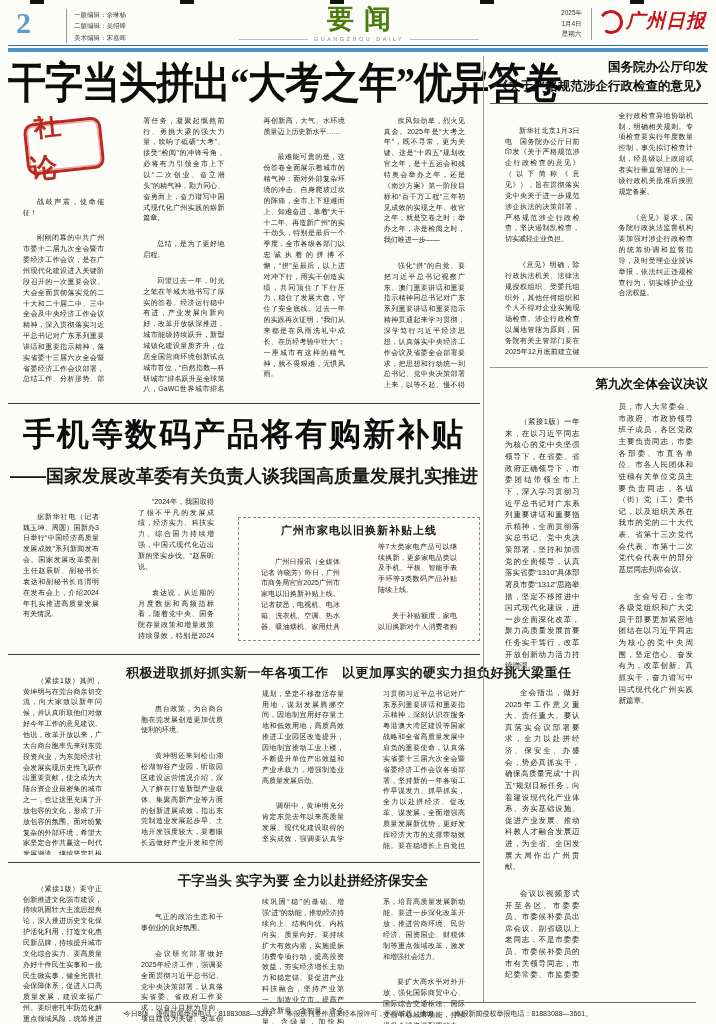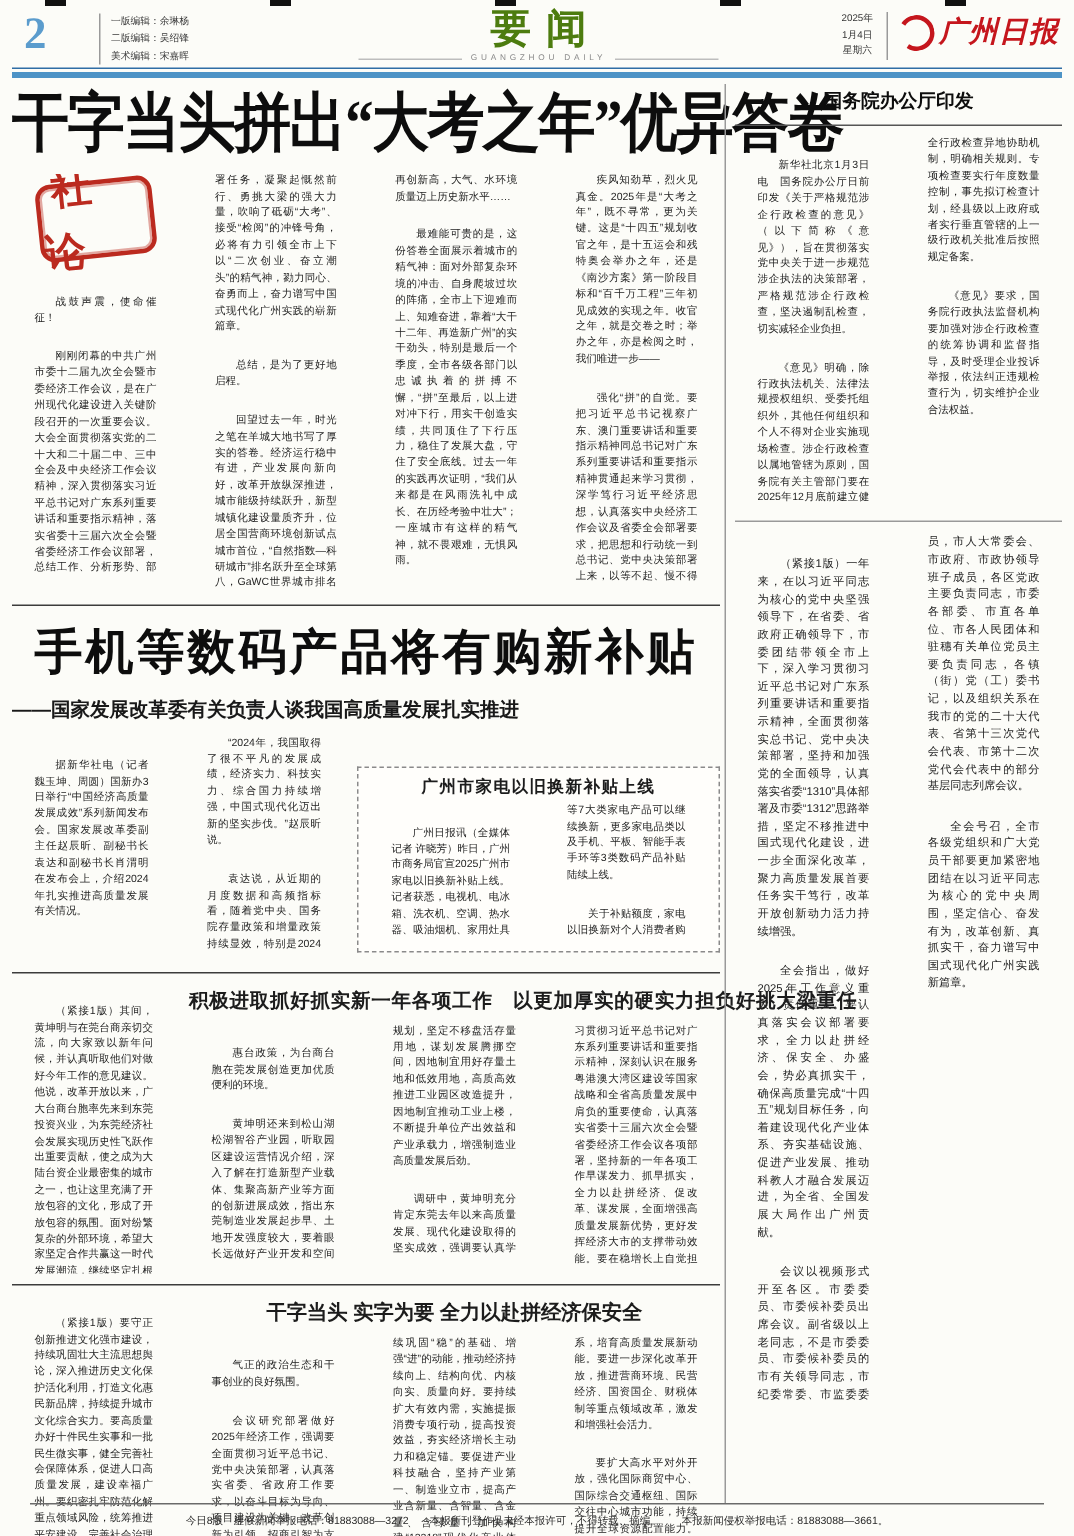--- a/index.html
+++ b/index.html
@@ -26,39 +26,39 @@
   .bt p{text-indent:2em;margin:15px}
   
   .left{position:absolute;left:8px;top:56px;width:472px}
   .ed-head{font-family:"Liberation Serif",serif;font-weight:900;font-size:38px;line-height:1.1;letter-spacing:-1px;text-align:center;white-space:nowrap;transform:scaleY(1.12);transform-origin:top;color:#0d0d0d;margin:4px 0 14px}
   .ed-cols{column-count:4;column-gap:9px;column-fill:auto;height:280px;overflow:hidden}
   .stamp-wrap{break-inside:avoid;padding:4px 2px 10px}
   .stamp{width:78px;height:52px;margin:0 auto;border:3.5px solid #bb2a1f;border-radius:10px;box-shadow:inset 0 0 0 1.5px rgba(187,42,31,.4);display:flex;align-items:center;justify-content:center;color:#bb2a1f;font-family:"Liberation Serif",serif;font-weight:900;font-size:27px;letter-spacing:8px;text-indent:8px;transform:rotate(-6deg)}
   .hline{border-top:1px solid #3c3c3c;margin:7px 0 0}
   
   .a2-head{font-family:Liberation Sans, sans-serif;font-weight:900;font-size:32px;letter-spacing:2px;text-align:center;margin-top:9px;color:#0d0d0d}
-  .a2-sub{font-size:13px;font-weight:bold;text-align:left;margin:7px 0 9px;color:#191919}
+  .a2-sub{font-size:18px;font-weight:bold;text-align:center;margin:7px 0 9px;color:#191919}
   .a2-body{display:flex;gap:9px;height:150px;overflow:hidden}
   .a2-left{width:225px;column-count:2;column-gap:9px;column-fill:auto;height:150px;overflow:hidden}
   .a2-box{width:246px;margin-top:20px;height:124px;border:1.5px dashed #8a8a8a;padding:5px 7px;background:#fffefb}
   .box-title{font-size:11px;font-weight:bold;text-align:center;margin-bottom:4px;letter-spacing:1px}
   .box-body{column-count:2;column-gap:8px;column-fill:auto;height:96px;overflow:hidden}
   
   .jumparticle{display:flex;gap:9px;padding-top:6px}
   .jumpcol{width:109px;overflow:hidden}
   .a-main{flex:1;min-width:0}
   .a3-head{font-size:13px;font-weight:bold;text-align:center;letter-spacing:.5px;margin:3px 0 7px;white-space:nowrap}
   .a4-head{font-size:13.5px;font-weight:bold;text-align:center;line-height:1.45;margin:2px 0 7px}
   .a3-body{column-count:3;column-gap:9px;column-fill:auto;height:164px;overflow:hidden}
   .a4-body{column-count:3;column-gap:9px;column-fill:auto;height:150px;overflow:hidden}
   .jump3{height:194px}.jump4{height:196px}
   
   .vrule{position:absolute;left:483px;top:56px;height:946px;border-left:1px solid #9a9a9a}
   .right{position:absolute;left:490px;top:58px;width:218px}
-  .r-title{font-size:12.5px;font-weight:bold;text-align:center;line-height:1.55;color:#0d0d0d}
+  .r-title{font-size:12.5px;font-weight:bold;text-align:right;line-height:1.55;color:#0d0d0d}
   .r1-title{border-bottom:1px solid #555;padding-bottom:6px;margin-bottom:7px}
   .r1-body{column-count:2;column-gap:9px;column-fill:auto;height:248px;overflow:hidden}
   .r-div{border-top:1px solid #999;margin:8px 0 7px}
   .r2-title{margin-bottom:7px}
   .r2-body{column-count:2;column-gap:9px;column-fill:auto;height:586px;overflow:hidden;font-size:7.5px}
   
   .foot{position:absolute;left:20px;right:20px;top:1002px;border-top:1px solid #6a6a6a;padding-top:6px;text-align:center;font-size:7px;color:#2a2a2a}
 </style>
 </head>
 <body>
@@ -178,32 +178,34 @@
       </div>
     </div>
   </div>
 
   <div class="vrule"></div>
   <div class="right">
 
     <div>
       <div class="r-title r1-title">
         <div>国务院办公厅印发</div>
+        <div>《关于严格规范涉企行政检查的意见》</div>
       </div>
       <div class="r1-body bt">
         <p>新华社北京1月3日电　国务院办公厅日前印发《关于严格规范涉企行政检查的意见》（以下简称《意见》），旨在贯彻落实党中央关于进一步规范涉企执法的决策部署，严格规范涉企行政检查，坚决遏制乱检查，切实减轻企业负担。</p>
         <p>《意见》明确，除行政执法机关、法律法规授权组织、受委托组织外，其他任何组织和个人不得对企业实施现场检查。涉企行政检查以属地管辖为原则，国务院有关主管部门要在2025年12月底前建立健全行政检查异地协助机制，明确相关规则。专项检查要实行年度数量控制，事先拟订检查计划，经县级以上政府或者实行垂直管辖的上一级行政机关批准后按照规定备案。</p>
         <p>《意见》要求，国务院行政执法监督机构要加强对涉企行政检查的统筹协调和监督指导，及时受理企业投诉举报，依法纠正违规检查行为，切实维护企业合法权益。</p>
       </div>
     </div>
 
     <div class="r-div"></div>
 
     <div>
       <div class="r-title r2-title">
+        <div>第九次全体会议决议</div>
       </div>
       <div class="r2-body bt">
         <p>（紧接1版）一年来，在以习近平同志为核心的党中央坚强领导下，在省委、省政府正确领导下，市委团结带领全市上下，深入学习贯彻习近平总书记对广东系列重要讲话和重要指示精神，全面贯彻落实总书记、党中央决策部署，坚持和加强党的全面领导，认真落实省委“1310”具体部署及市委“1312”思路举措，坚定不移推进中国式现代化建设，进一步全面深化改革，聚力高质量发展首要任务实干笃行，改革开放创新动力活力持续增强。</p>
         <p>全会指出，做好2025年工作意义重大、责任重大。要认真落实会议部署要求，全力以赴拼经济、保安全、办盛会，势必真抓实干，确保高质量完成“十四五”规划目标任务，向着建设现代化产业体系、夯实基础设施、促进产业发展、推动科教人才融合发展迈进，为全省、全国发展大局作出广州贡献。</p>
         <p>会议以视频形式开至各区。市委委员、市委候补委员出席会议。副省级以上老同志，不是市委委员、市委候补委员的市有关领导同志，市纪委常委、市监委委员，市人大常委会、市政府、市政协领导班子成员，各区党政主要负责同志，市委各部委、市直各单位、市各人民团体和驻穗有关单位党员主要负责同志，各镇（街）党（工）委书记，以及组织关系在我市的党的二十大代表、省第十三次党代会代表、市第十二次党代会代表中的部分基层同志列席会议。</p>
         <p>全会号召，全市各级党组织和广大党员干部要更加紧密地团结在以习近平同志为核心的党中央周围，坚定信心、奋发有为，改革创新、真抓实干，奋力谱写中国式现代化广州实践新篇章。</p>
       </div>
     </div>
   </div>
 

